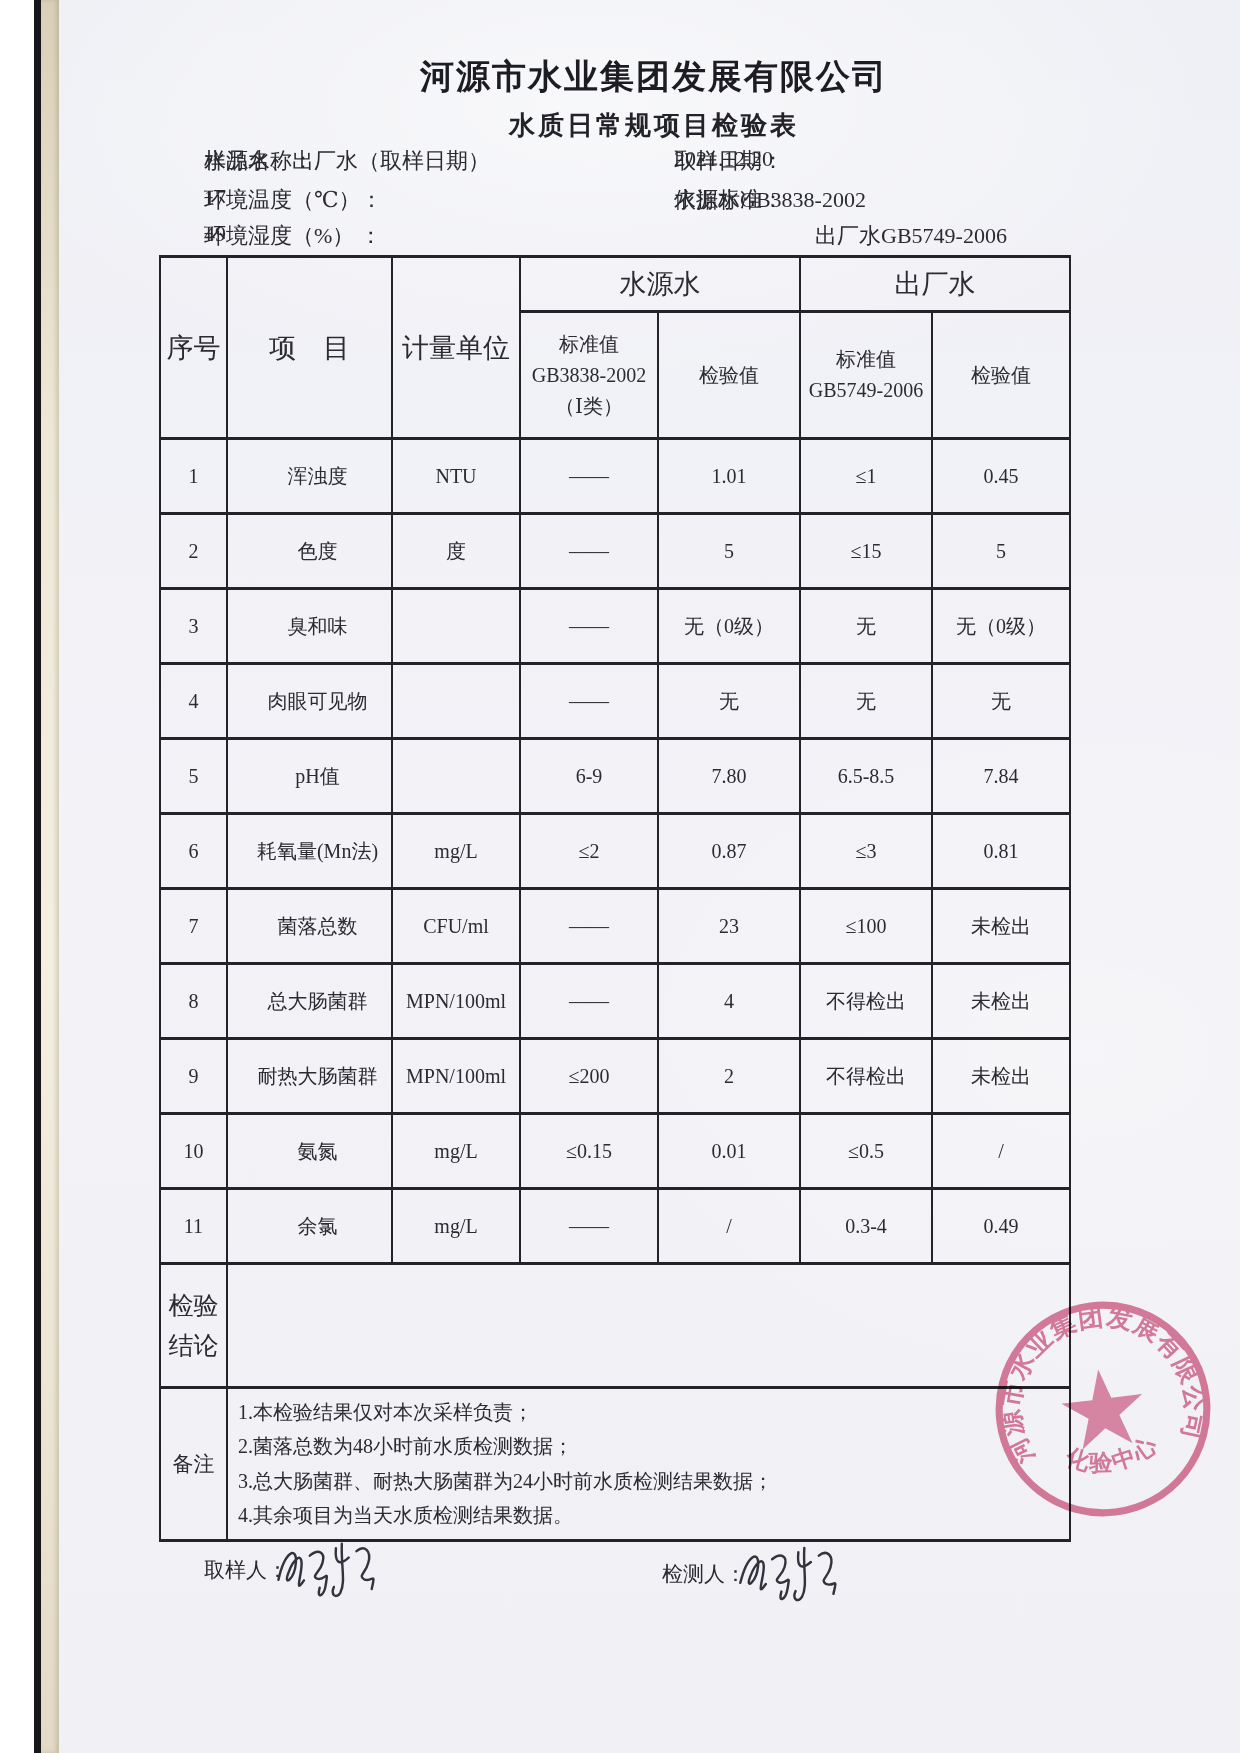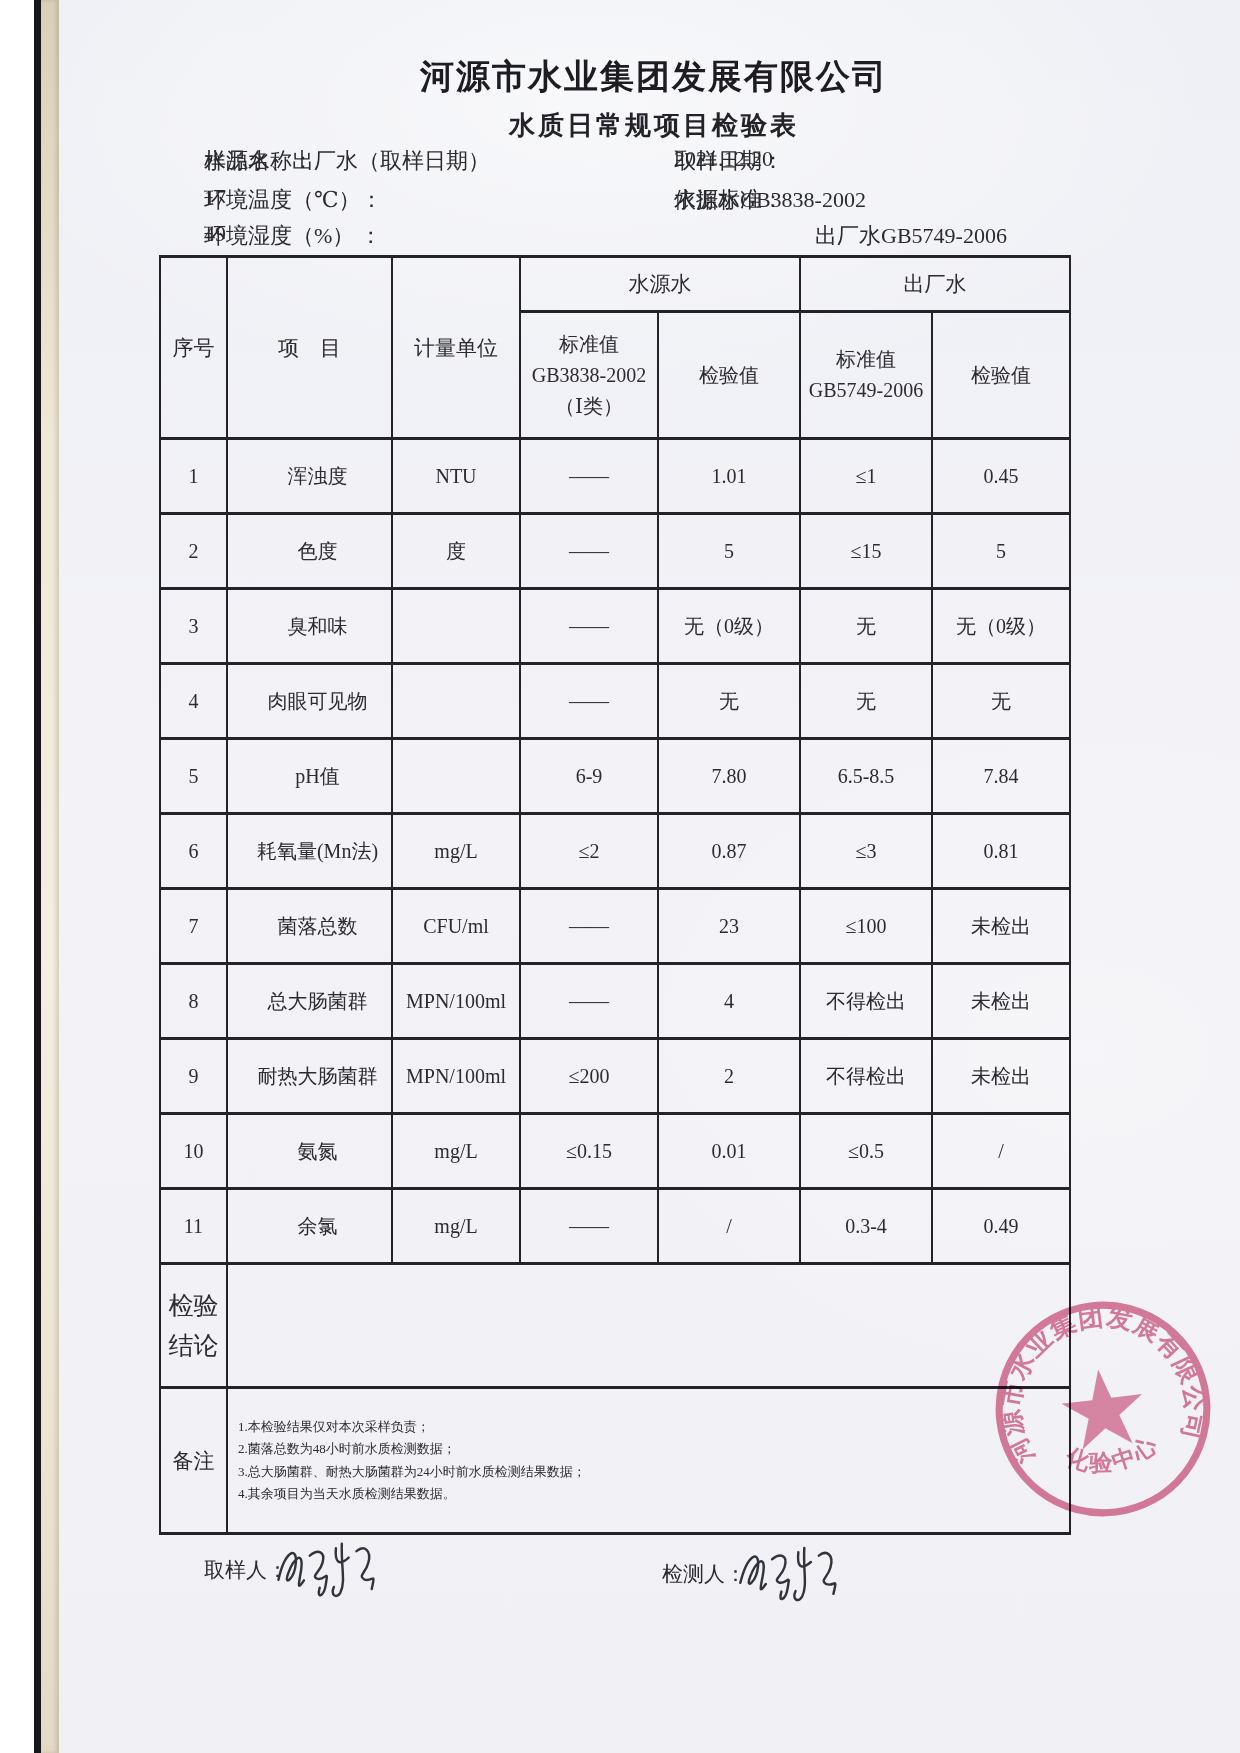--- a/index.html
+++ b/index.html
@@ -25,31 +25,31 @@
   .i2a { top:185px; left:170px; } .i2b { top:185px; left:640px; }
   .i3a { top:221px; left:170px; } .i3b { top:221px; left:781px; }
   table.results { position:absolute; left:125px; top:255px; width:910px;
     border-collapse:collapse; table-layout:fixed; }
   table.results td {
     border-style:solid; border-color:#232329;
     border-left-width:2px; border-right-width:2px; border-top-width:3px; border-bottom-width:3px;
     font-size:20px; text-align:center; vertical-align:middle; color:#2b2b31;
     overflow:hidden;
   }
-  tr.h1 { height:55px; } tr.h1 td { font-size:21px; }
+  tr.h1 { height:55px; } tr.h1 td { font-size:27px; }
   tr.h2 { height:127px;padding-left:33px; } tr.h2 td div { line-height:1.55; }
   tr.dr { height:75px; }
   td.item { text-align:left; padding-left:16px; }
   tr.conclusion { height:124px; }
   tr.conclusion td.lbl { font-size:25px; }
   tr.conclusion td.lbl div { line-height:1.6; }
   tr.remark { height:146px; }
   tr.remark td.lbl { font-size:21px; }
   tr.remark td.body { text-align:left; padding:6px 6px 6px 10px; }
-  tr.remark td.body div { font-size:13px; line-height:1.72; white-space:nowrap; }
+  tr.remark td.body div { font-size:20px; line-height:1.72; white-space:nowrap; }
   .footer-label { position:absolute; font-size:21px; color:#2a2a30; }
   .f1 { top:1556px; left:170px; } .f2 { top:1560px; left:628px; }
   .sig { position:absolute; width:112px; height:72px; }
   .sig path { fill:none; stroke:#33333e; stroke-width:2.4; stroke-linecap:round; }
   .sig1 { top:1536px; left:238px; transform:rotate(-3deg); }
   .sig2 { top:1540px; left:700px; transform:rotate(-2deg); }
   .stamp { position:absolute; left:957px; top:1297px; width:224px; height:224px;
     opacity:0.85; mix-blend-mode:multiply; transform:rotate(-7deg); }
   .stamp text { font-family:"Liberation Serif","DejaVu Serif",serif; font-weight:600; }
 </style>

